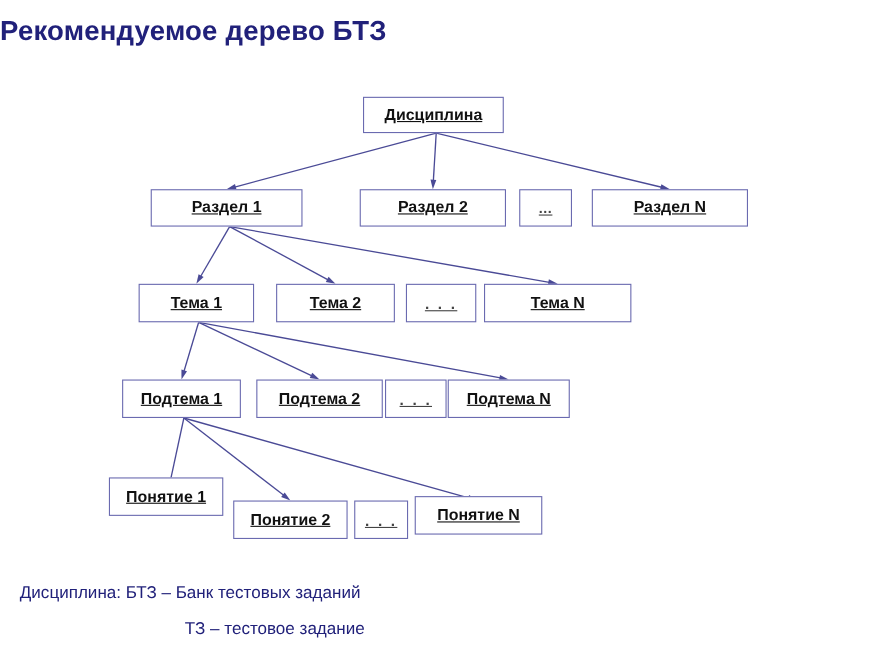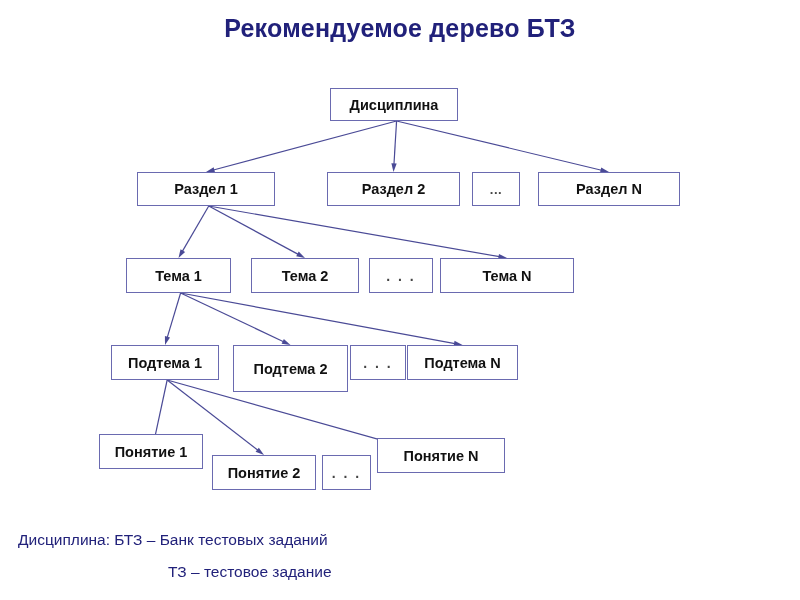--- a/index.html
+++ b/index.html
@@ -18,41 +18,42 @@
     position: absolute;
     left: 0; top: 0;
     width: 800px;
     height: 600px;
   }
   #title {
     position: absolute;
     left: 0;
     top: 14px;
     width: 800px;
-    text-align: center;
+    text-align: left;
     font-family: "Liberation Sans", sans-serif;
     font-size: 25px;
     font-weight: bold;
     color: #21217a;
     letter-spacing: 0.2px;
   }
   .node {
     position: absolute;
     box-sizing: border-box;
     border: 1.5px solid #6a6ab0;
     background: #ffffff;
     display: flex;
     align-items: center;
     justify-content: center;
     font-family: "Liberation Sans", sans-serif;
     font-size: 14.5px;
     font-weight: bold;
     color: #111111;
     white-space: nowrap;
     z-index: 3;
+    text-decoration: underline;
   }
   .node.ellipsis {
     font-weight: bold;
     font-size: 14px;
     color: #444444;
     letter-spacing: 2px;
   }
   .node.ellipsis.tight {
     letter-spacing: 0.5px;
     font-size: 13px;
@@ -148,37 +149,37 @@
     </div>
     <div class="node ellipsis" style="left: 369px; top: 258px; width: 64px; height: 35px; border-color: rgb(106, 106, 176);">
       <span>. . .</span>
     </div>
     <div class="node" style="left: 440px; top: 258px; width: 134px; height: 35px; border-color: rgb(106, 106, 176);">
       <span>Тема N</span>
     </div>
     <div class="node" style="left: 111px; top: 345px; width: 108px; height: 35px; border-color: rgb(106, 106, 176);">
       <span>Подтема 1</span>
     </div>
-    <div class="node" style="left: 233px; top: 345px; width: 115px; height: 47px; border-color: rgb(106, 106, 176);">
+    <div class="node" style="left: 233px; top: 345px; width: 115px; height: 35px; border-color: rgb(106, 106, 176);">
       <span>Подтема 2</span>
     </div>
     <div class="node ellipsis" style="left: 350px; top: 345px; width: 56px; height: 35px; border-color: rgb(106, 106, 176);">
       <span>. . .</span>
     </div>
     <div class="node" style="left: 407px; top: 345px; width: 111px; height: 35px; border-color: rgb(106, 106, 176);">
       <span>Подтема N</span>
     </div>
     <div class="node" style="left: 99px; top: 434px; width: 104px; height: 35px; border-color: rgb(106, 106, 176);">
       <span>Понятие 1</span>
     </div>
     <div class="node" style="left: 212px; top: 455px; width: 104px; height: 35px; border-color: rgb(106, 106, 176);">
       <span>Понятие 2</span>
     </div>
     <div class="node ellipsis" style="left: 322px; top: 455px; width: 49px; height: 35px; border-color: rgb(106, 106, 176);">
       <span>. . .</span>
     </div>
-    <div class="node" style="left: 377px; top: 438px; width: 128px; height: 35px; border-color: rgb(106, 106, 176);">
+    <div class="node" style="left: 377px; top: 451px; width: 116px; height: 35px; border-color: rgb(106, 106, 176);">
       <span>Понятие N</span>
     </div>
   </div>
 
 <div class="note" id="note-1">Дисциплина: БТЗ – Банк тестовых заданий</div>
 <div class="note" id="note-2">ТЗ – тестовое задание</div>
 
 </body></html>

